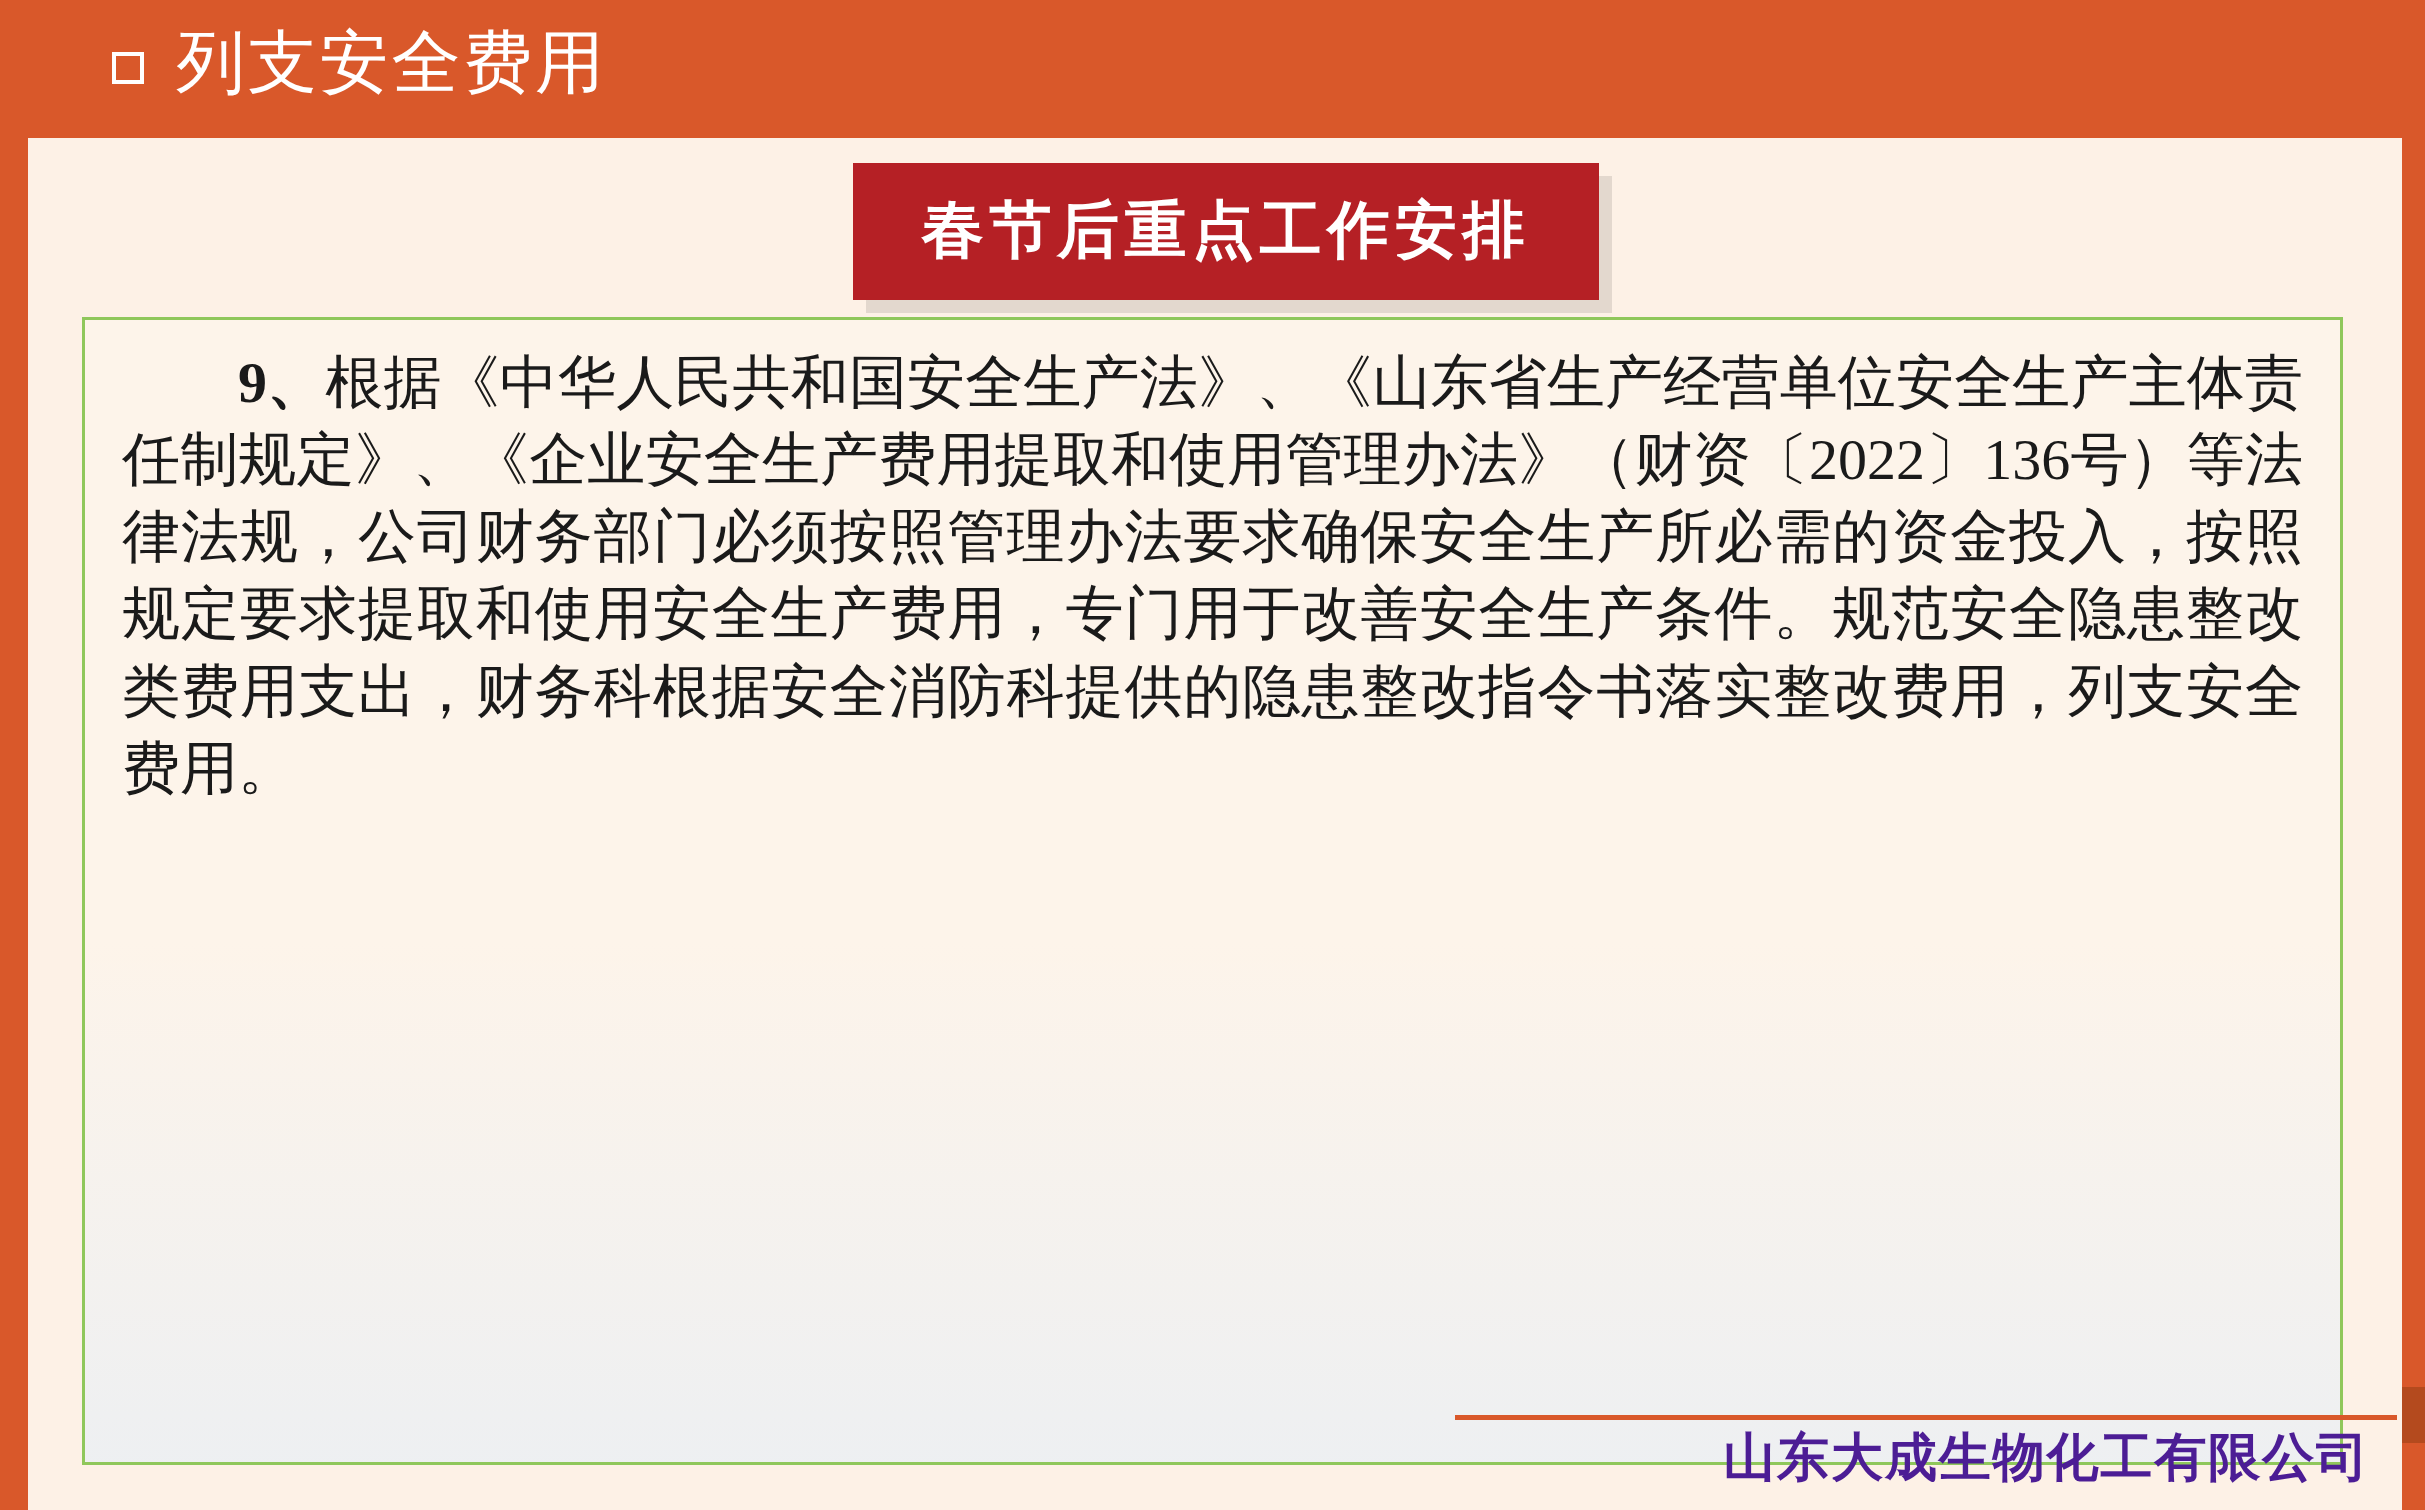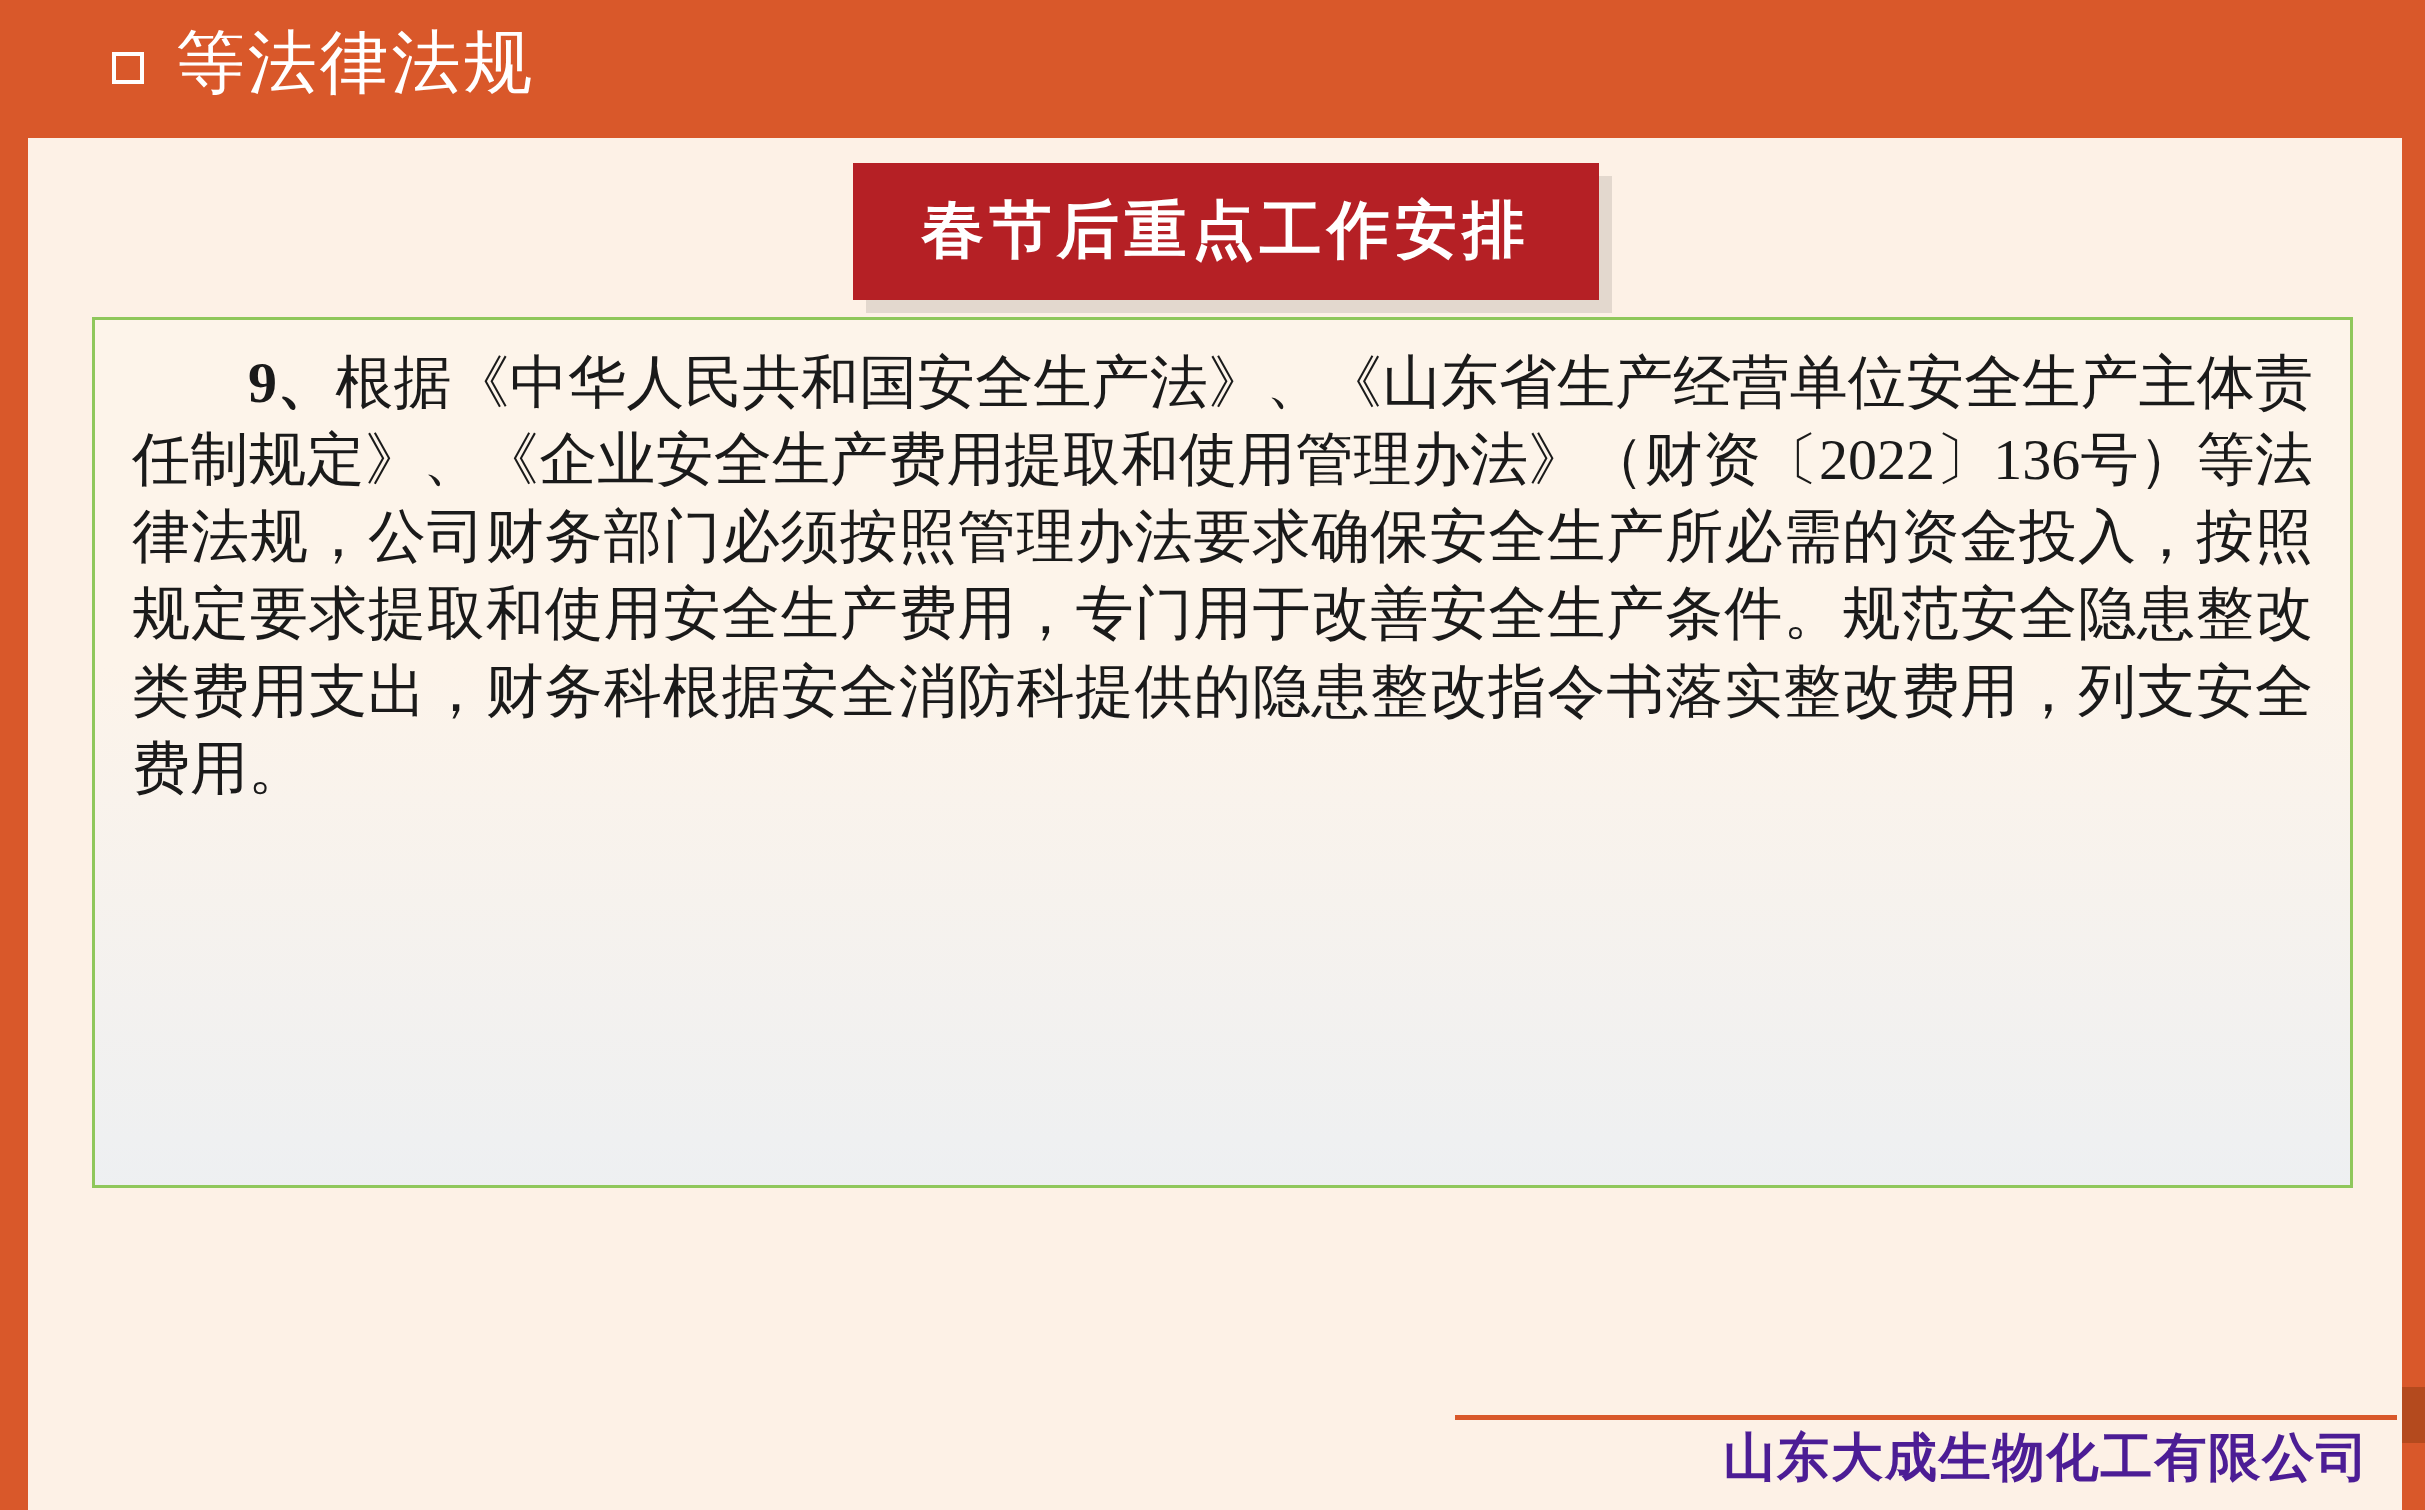--- a/index.html
+++ b/index.html
@@ -91,24 +91,24 @@
     font-size: 62px;
     letter-spacing: 5.6px;
     padding: 25px 69px 28px 69px;
     box-shadow: 13px 13px 0 rgba(0,0,0,0.10);
     white-space: nowrap;
   }
 
   
   .content-box {
     position: absolute;
-    left: 92px;
+    left: 82px;
     top: 317px;
     width: 2261px;
-    height: 871px;
+    height: 1148px;
     box-sizing: border-box;
     border: 3.7px solid #8fc75b;
     background: #fdf4ea;
     padding: 24px 37px 18.7px 37px;
   }
   .content-box::after {
     
     content: "";
     position: absolute;
     left: 0; right: 0; bottom: 0;
@@ -164,21 +164,21 @@
 </head>
 <body>
 
 <div class="side-bar-left"></div>
 <div class="side-bar-right"></div>
 <div class="side-bar-bottom-left"></div>
 
 <div class="header-band">
   <div class="header-inner">
     <span class="header-square"></span>
-    <span class="header-title">等法律法规</span>
+    <span class="header-title">列支安全费用</span>
   </div>
 </div>
 
 <div class="title-plaque-wrap">
   <div class="title-plaque">春节后重点工作安排</div>
 </div>
 
 <div class="content-box">
   <p class="para">
     <span class="num">9、</span><span>根据《中华人民共和国安全生产法》、《山东省生产经营单位安全生产主体责任制规定》、《企业安全生产费用提取和使用管理办法》（财资〔2022〕136号）等法律法规，公司财务部门必须按照管理办法要求确保安全生产所必需的资金投入，按照规定要求提取和使用安全生产费用，专门用于改善安全生产条件。规范安全隐患整改类费用支出，财务科根据安全消防科提供的隐患整改指令书落实整改费用，列支安全费用。</span>

